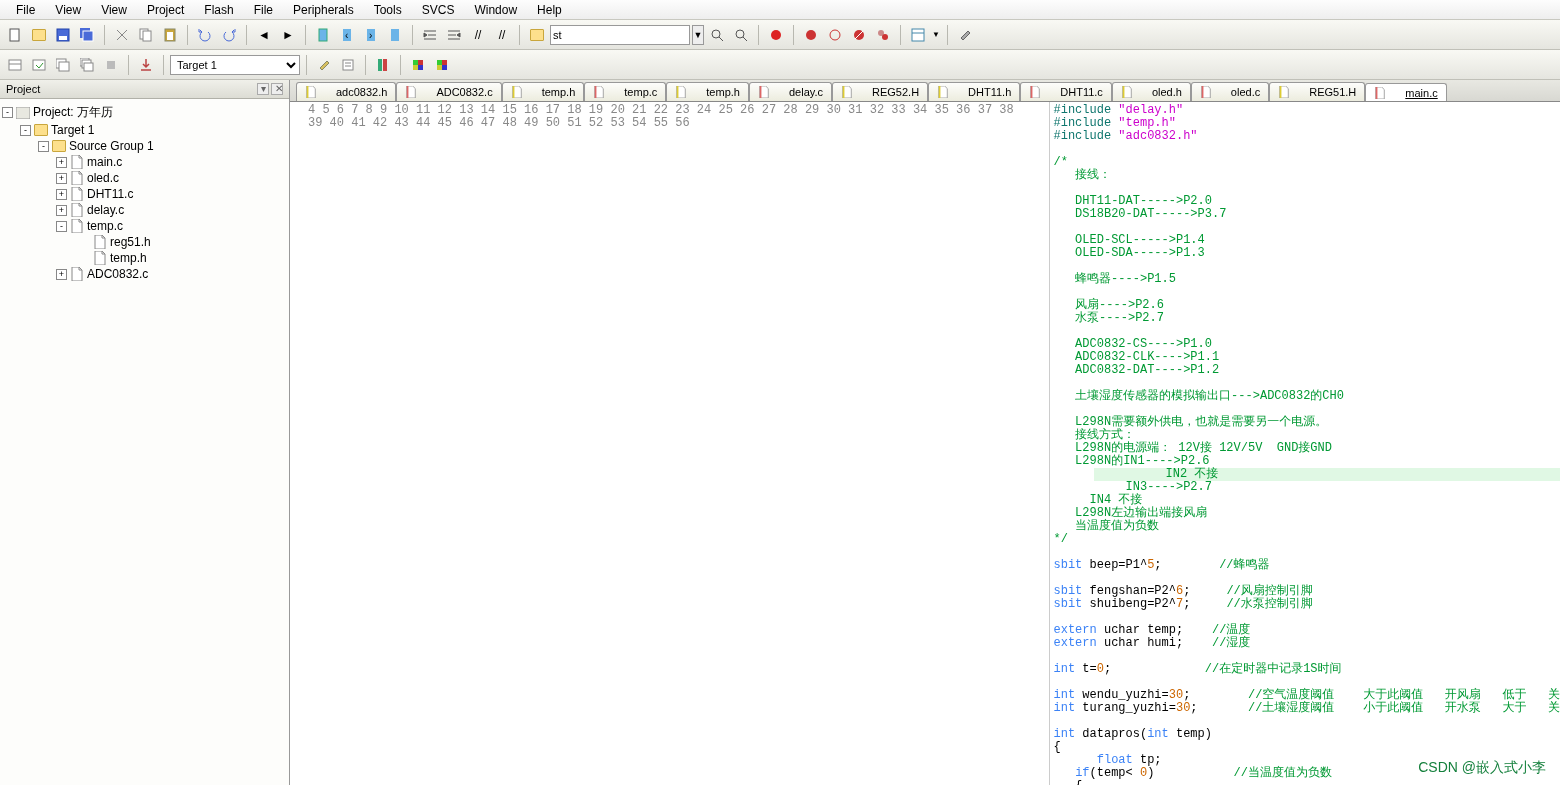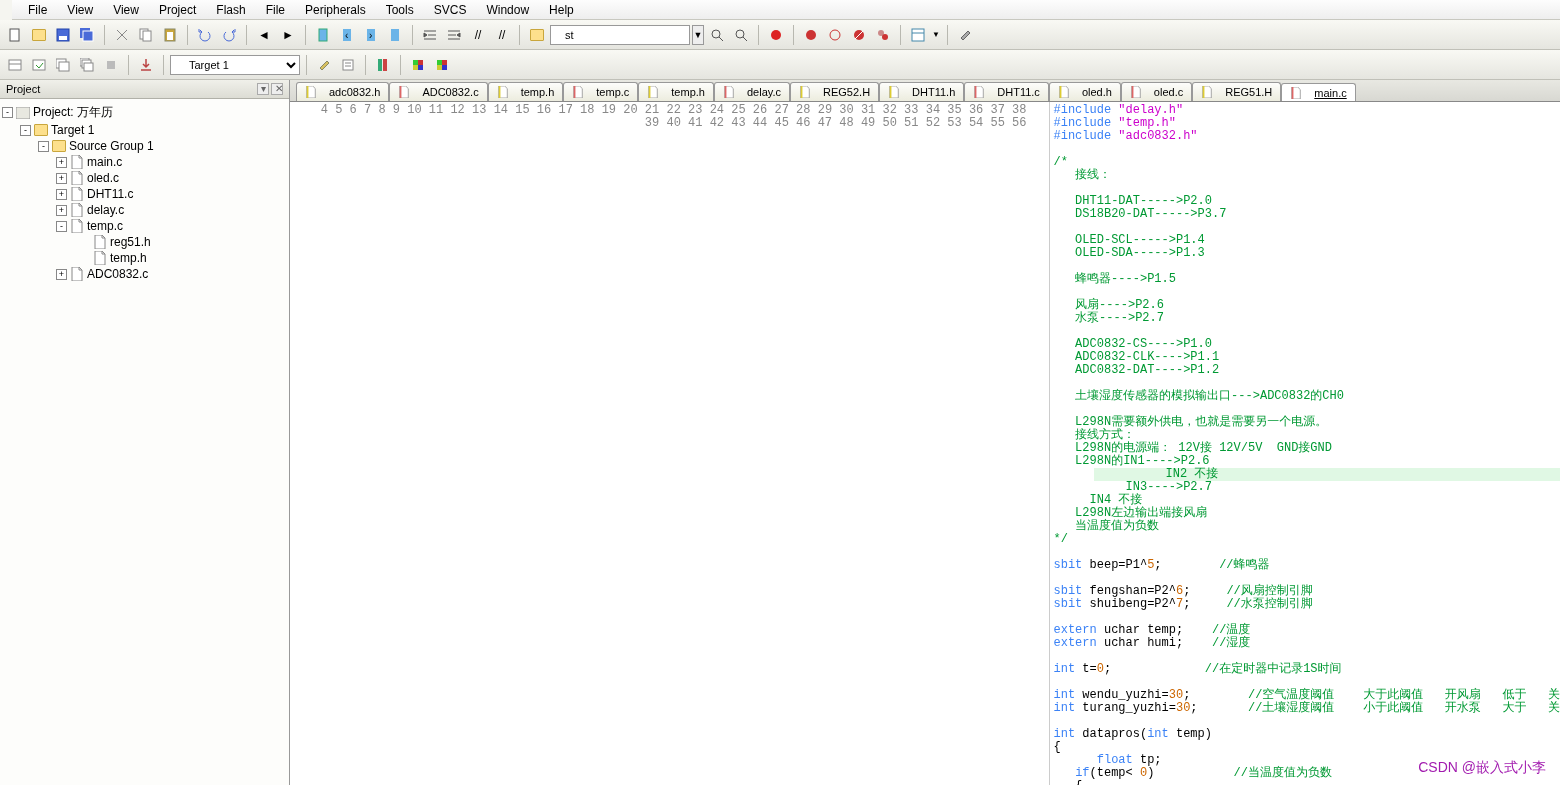--- a/index.html
+++ b/index.html
@@ -1,55 +1,55 @@
 <!DOCTYPE html>
 <html><head>
 <meta charset="utf-8">
 <style>
   * { box-sizing: border-box; margin: 0; padding: 0; }
   body { font-family: "Microsoft YaHei", Tahoma, sans-serif; font-size: 12px; background: #f5f5f0; width: 1560px; height: 785px; overflow: hidden; position: relative; }
   
-  .menubar { background: linear-gradient(#fdfdfd, #eeeeee); border-bottom: 1px solid #c8c8c0; height: 20px; display: flex; align-items: center; padding: 1px 6px; margin-left: 12px; }
+  .menubar { background: linear-gradient(#fdfdfd, #eeeeee); border-bottom: 1px solid #c8c8c0; height: 20px; display: flex; align-items: center; padding: 1px 6px; }
   .menubar span { padding: 2px 10px; cursor: default; }
   
   .toolbar { background: linear-gradient(#f9f9f4, #e5e5df); border-bottom: 1px solid #c0c0b8; height: 30px; display: flex; align-items: center; padding: 0 4px; gap: 2px; }
   .tb-btn { width: 22px; height: 22px; display: inline-flex; align-items: center; justify-content: center; border: 1px solid transparent; border-radius: 2px; }
   .tb-sep { width: 1px; height: 20px; background: #b8b8b0; margin: 0 4px; }
-  .tb-combo { height: 20px; border: 1px solid #999; background: #fff; font-size: 11px; padding: 0 14px; }
+  .tb-combo { height: 20px; border: 1px solid #999; background: #fff; font-size: 11px; padding: 0 2px; }
   
   .mid-container { display: flex; height: calc(100% - 80px); }
   
   .project-panel { width: 290px; background: #fdfdfb; border-right: 1px solid #999; display: flex; flex-direction: column; }
   .panel-header { background: linear-gradient(#f0f0ea, #dcdcd4); border-bottom: 1px solid #b0b0a8; padding: 3px 6px; font-size: 11px; display: flex; justify-content: space-between; align-items: center; }
   .panel-close { font-family: Arial; font-size: 10px; color: #666; padding: 0 3px; border: 1px solid #aaa; background: #eee; width:12px; height:12px; line-height:10px; text-align:center;}
   .tree { padding: 4px 2px; flex: 1; overflow: auto; }
   .tree-node { white-space: nowrap; padding: 1px 0; display: flex; align-items: center; gap: 2px; }
   .tree-indent { display: inline-block; width: 16px; }
   .tree-toggle { width: 11px; height: 11px; border: 1px solid #888; font-size: 9px; line-height: 9px; text-align: center; background: #fff; display:inline-block;}
   .tree-icon { width: 16px; height: 14px; display: inline-flex; align-items: center; justify-content: center; }
   
   .editor-area { flex: 1; display: flex; flex-direction: column; background: #fff; position:relative;}
   
   .tab-strip { background: linear-gradient(#e8e8e2, #d8d8d2); height: 22px; display: flex; align-items: flex-end; border-bottom: 1px solid #888; overflow:hidden; padding-left:6px;}
-  .tab { background: linear-gradient(#fdfdfb, #ececde); border: 1px solid #999; border-bottom: none; padding: 2px 8px; margin-right: 0px; display: flex; align-items: center; gap: 12px; font-size: 11px; border-top-left-radius:3px; border-top-right-radius:3px; height:19px;}
+  .tab { background: linear-gradient(#fdfdfb, #ececde); border: 1px solid #999; border-bottom: none; padding: 2px 8px; margin-right: 0px; display: flex; align-items: center; gap: 19px; font-size: 11px; border-top-left-radius:3px; border-top-right-radius:3px; height:19px;}
   .tab.active { background: #fff; border-bottom: 1px solid #fff; position:relative; top:1px;}
   .tab-icon { width: 12px; height: 12px; }
   
   .code-area { flex: 1; display: flex; background: #fff; overflow: hidden; font-family: "Courier New", monospace; font-size: 12px; line-height: 13px; }
-  .gutter { background: #fff; padding: 2px 22px 2px 18px; color: #888; text-align: right; border-right: 1px solid #ccc; user-select:none;}
+  .gutter { background: #fff; padding: 2px 22px 2px 18px; color: #888; text-align: left; border-right: 1px solid #ccc; user-select:none;}
   .code { padding: 2px 0 2px 4px; white-space: pre; flex:1; }
   .line-hl { background: #e0f8e4; display:inline-block; width:100%;margin-left:40px;}
   
   .cm { color: #009933; }
-  .pp { color: #3b82f6; }
+  .pp { color: #0f766e; }
   .st { color: #cc00cc; }
   .kw { color: #3b82f6; }
   .nm { color: #cc6600; }
   
-  .watermark { position: absolute; bottom: 8px; right: 14px; color: #a21caf; font-size: 14px; pointer-events: none;}
+  .watermark { position: absolute; bottom: 8px; right: 14px; color: #15803d; font-size: 14px; pointer-events: none;}
 
   .folder-icon { width:14px; height:12px; background:#fde08c; border:1px solid #c9a63c; border-radius:1px;}
   .file-icon-svg { width:12px; height:14px; }
 </style>
 </head>
 <body>
 
 <div class="menubar" id="menubar">
     <span>File</span>
     <span>View</span>

